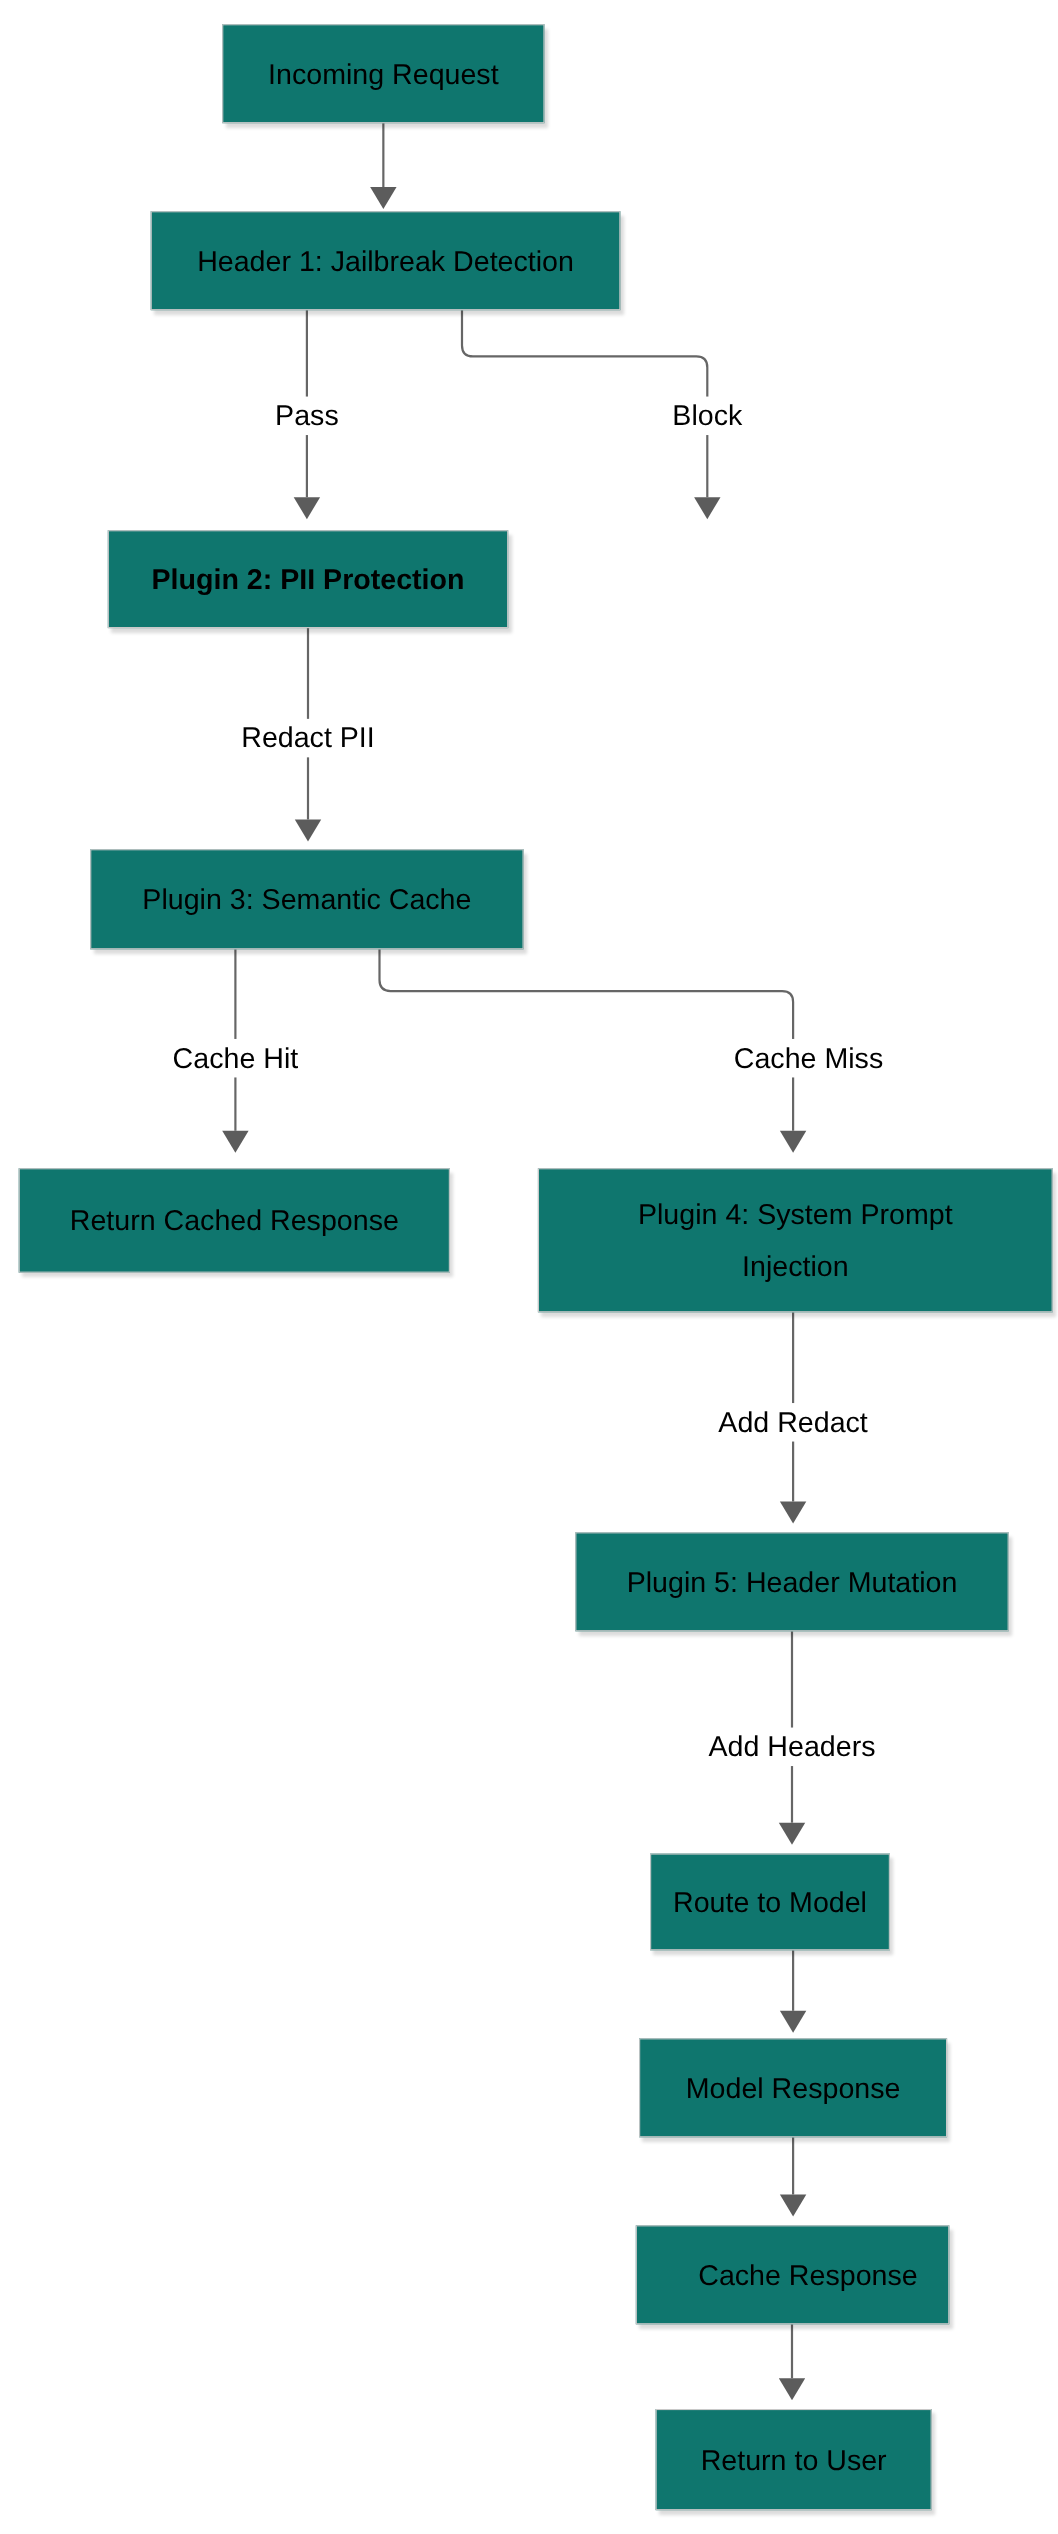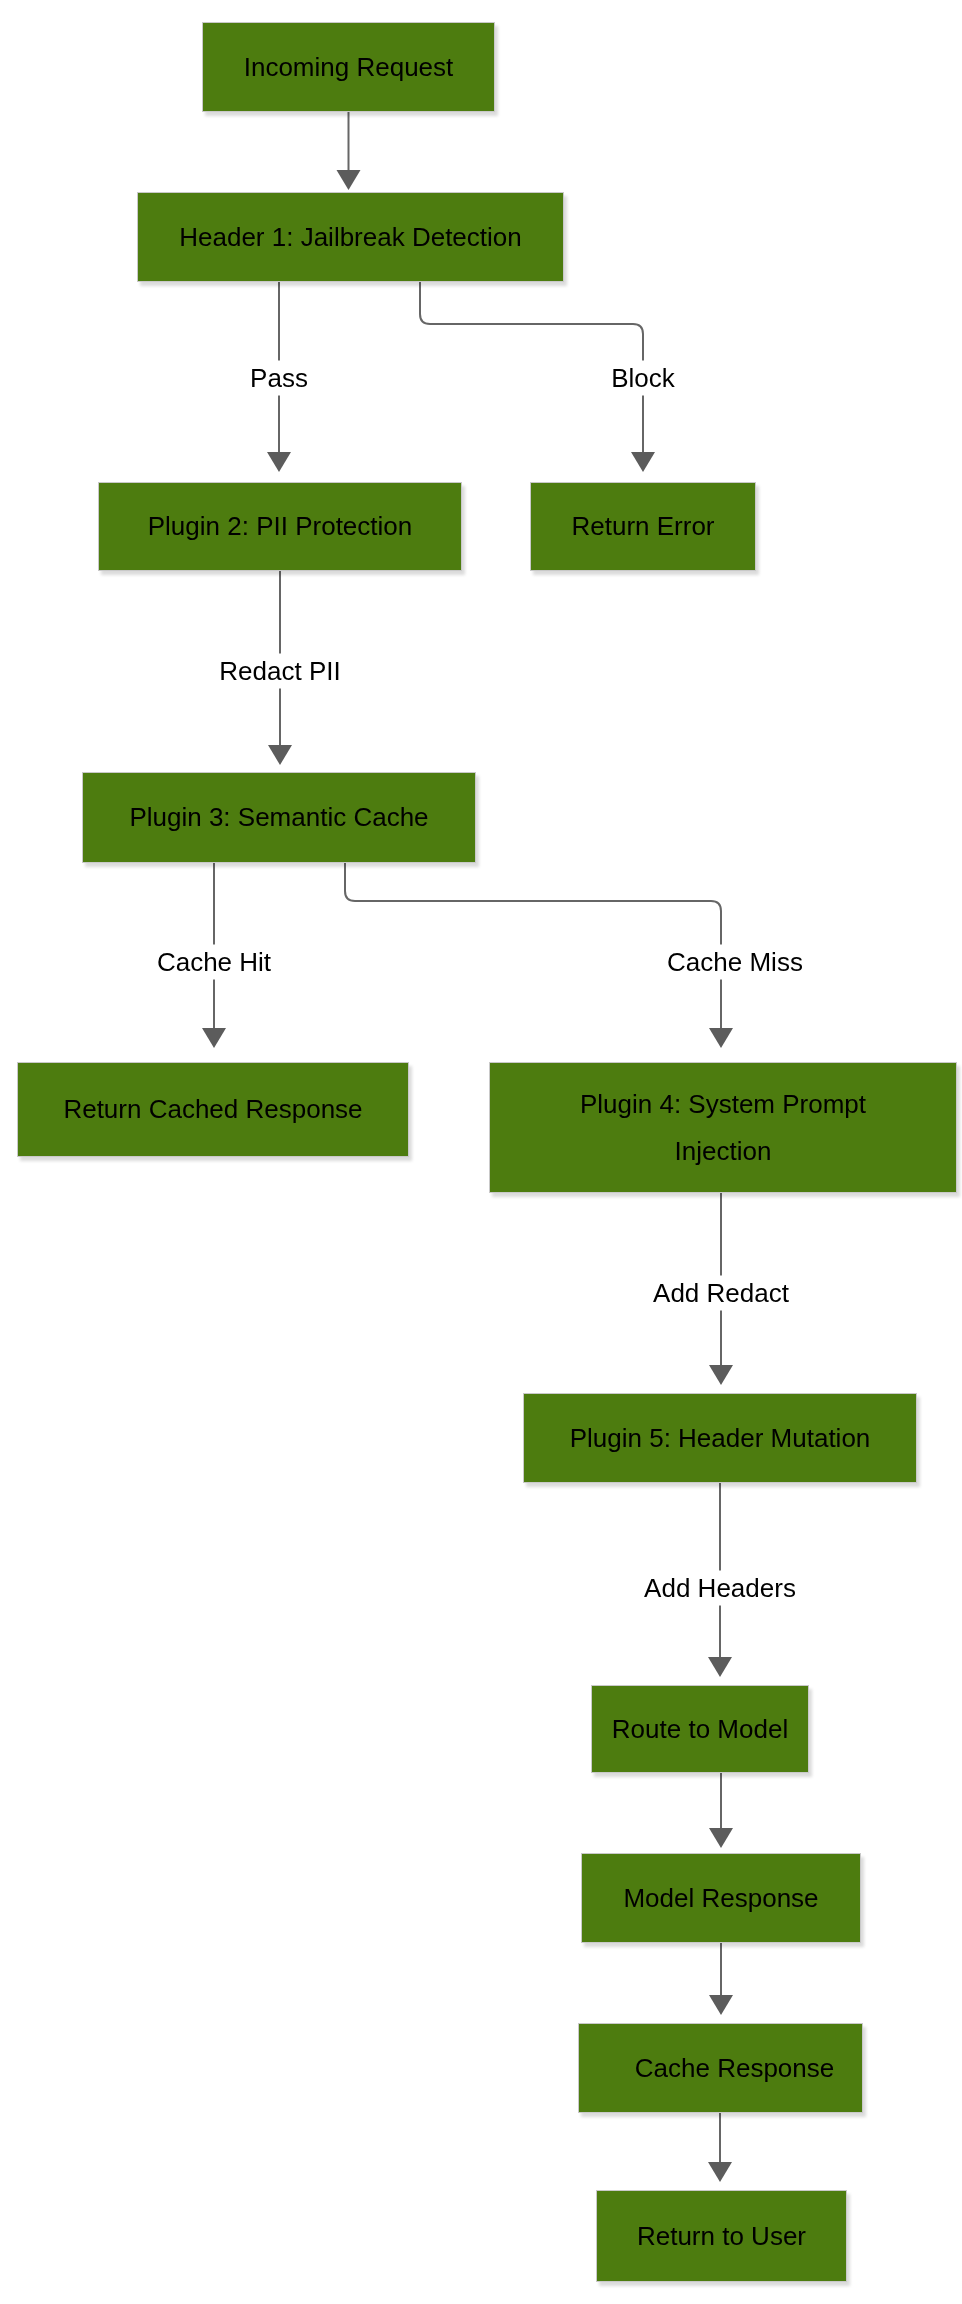--- a/index.html
+++ b/index.html
@@ -27,21 +27,21 @@
     stroke: #666666;
     stroke-width: 2;
   }
   .edges-layer polygon {
     fill: #5c5c5c;
     stroke: none;
   }
   .node {
     position: absolute;
     box-sizing: border-box;
-    background: #4d7c0f;
+    background: #0f766e;
     border: 1px solid #c9c9c9;
     box-shadow: 3px 4px 3px rgba(0,0,0,0.14);
     display: flex;
     align-items: center;
     justify-content: center;
     text-align: center;
     color: #000000;
     font-size: 26px;
     line-height: 1.8;
   }
@@ -101,27 +101,24 @@
   </svg>
 
   <div class="node" style="left:202px; top:22px; width:293px; height:90px;">
     <span>Incoming Request</span>
   </div>
 
   <div class="node" style="left:137px; top:192px; width:427px; height:90px;">
     <span>Header 1: Jailbreak Detection</span>
   </div>
 
-  <div class="node" style="left:98px; top:482px; width:364px; height:89px;">
+  <div class="node" style="left:98px; top:482px; width:364px; height:89px;font-weight:bold;">
     <span>Plugin 2: PII Protection</span>
   </div>
 
-  <div class="node" style="left:530px; top:482px; width:226px; height:89px;">
-    <span>Return Error</span>
-  </div>
 
   <div class="node" style="left:82px; top:772px; width:394px; height:91px;">
     <span>Plugin 3: Semantic Cache</span>
   </div>
 
   <div class="node" style="left:17px; top:1062px; width:392px; height:95px;">
     <span>Return Cached Response</span>
   </div>
 
   <div class="node" style="left:489px; top:1062px; width:468px; height:131px;">

